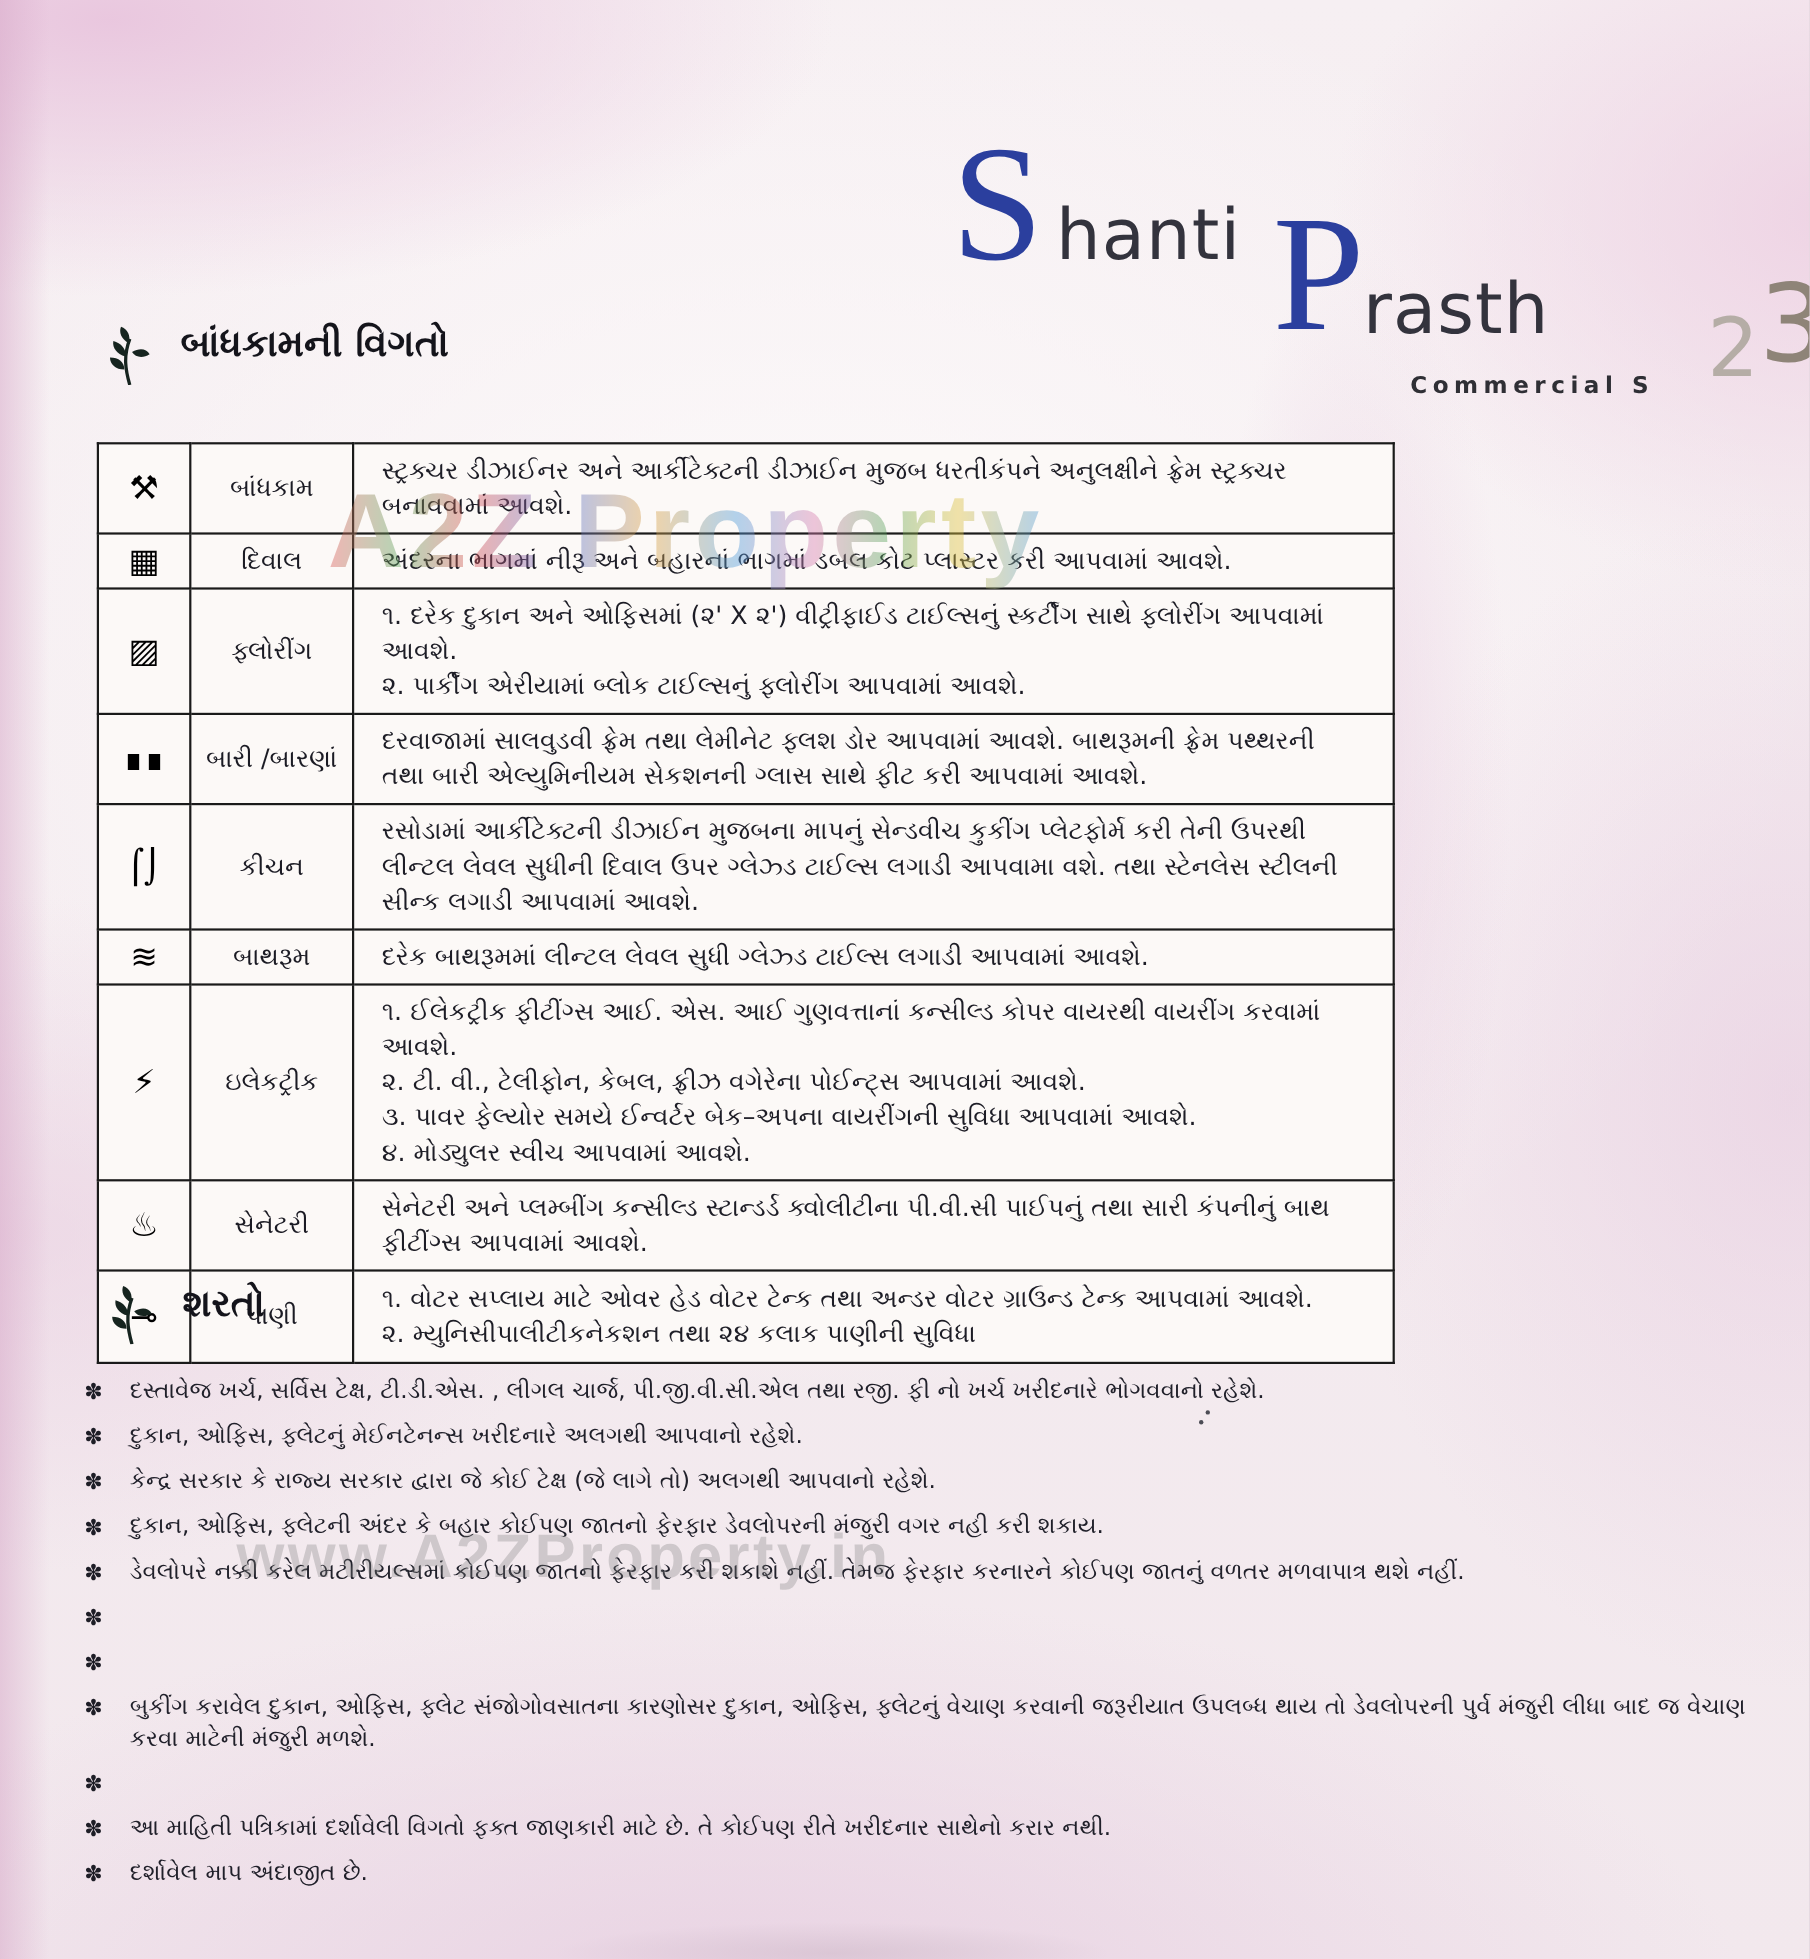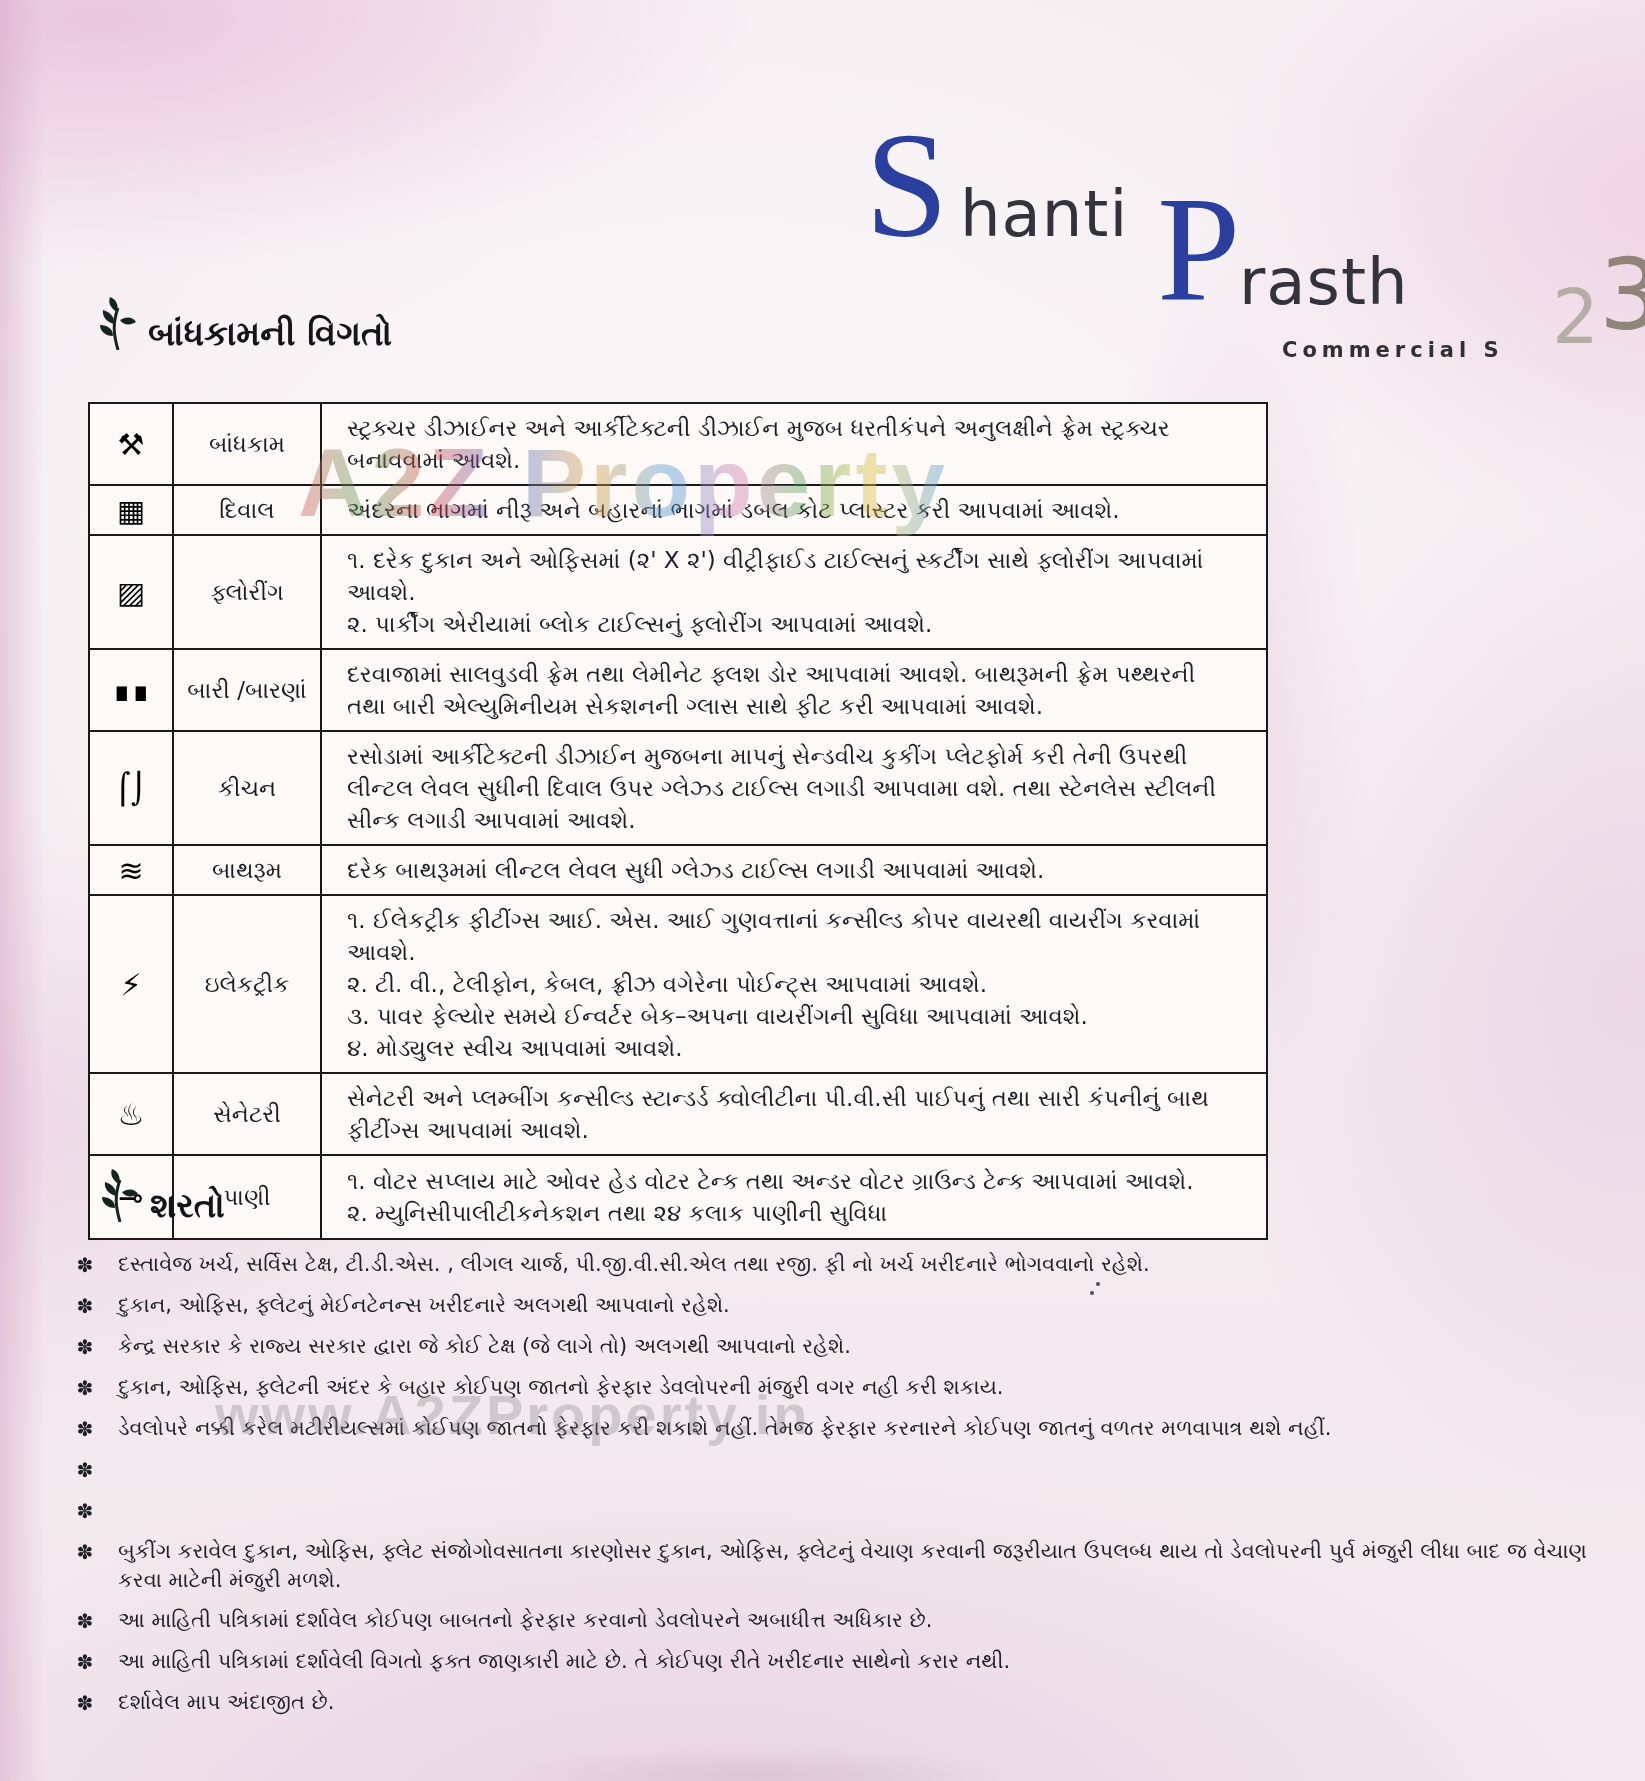--- a/index.html
+++ b/index.html
@@ -30,21 +30,21 @@
   .logo-rasth{left:374px; top:140px;}
 
   .brand-number{position:absolute; left:1552px; top:238px; white-space:nowrap;}
   .brand-number .d1{font-size:74px; color:#b5ada6; position:relative; top:14px;}
   .brand-number .d2{font-size:98px; color:#8e8478;}
 
   .brand-tagline{position:absolute; left:1282px; top:338px; font-size:21px; font-weight:bold;
     letter-spacing:5px; color:#2f2f35; white-space:nowrap;}
 
   
-  .section-heading{position:absolute; display:flex; align-items:flex-end; gap:8px;}
+  .section-heading{position:absolute; display:flex; align-items:flex-start; gap:24px;}
   .section-heading .title{font-size:34px; font-weight:bold; color:#14141b; line-height:1;}
   .leaf{width:42px; height:54px; flex:0 0 auto;}
 
   
   .ctable{position:absolute; left:88px; top:402px; width:1180px; border-collapse:collapse;
     background:#fcf9f7;}
   .ctable td{border:2px solid #1a1a1a; vertical-align:middle;}
   .ctable .icon-cell{width:78px; text-align:center; font-size:30px; color:#151515; padding:4px 2px;}
   .ctable .icon-cell .glyph{filter:contrast(1.2);}
   .ctable .label-cell{width:134px; text-align:center; font-size:23px; color:#1b1b24; padding:4px 6px;}
@@ -212,21 +212,20 @@
       </li>
     <li>
         <span class="bullet">✽</span>
       </li>
     <li>
         <span class="bullet">✽</span>
         <span>બુકીંગ કરાવેલ દુકાન, ઓફિસ, ફ્લેટ સંજોગોવસાતના કારણોસર દુકાન, ઓફિસ, ફ્લેટનું વેચાણ કરવાની જરૂરીયાત ઉપલબ્ધ થાય તો ડેવલોપરની પુર્વ મંજુરી લીધા બાદ જ  વેચાણ કરવા માટેની મંજુરી મળશે.</span>
       </li>
     <li>
         <span class="bullet">✽</span>
-        <span>આ માહિતી પત્રિકામાં દર્શાવેલ કોઈપણ બાબતનો ફેરફાર કરવાનો ડેવલોપરને અબાધીત્ત અધિકાર છે.</span>
       </li>
     <li>
         <span class="bullet">✽</span>
         <span>આ માહિતી પત્રિકામાં દર્શાવેલી વિગતો ફક્ત જાણકારી માટે છે. તે કોઈપણ રીતે ખરીદનાર સાથેનો કરાર નથી.</span>
       </li>
     <li>
         <span class="bullet">✽</span>
         <span>દર્શાવેલ માપ અંદાજીત છે.</span>
       </li>
   </ul>

